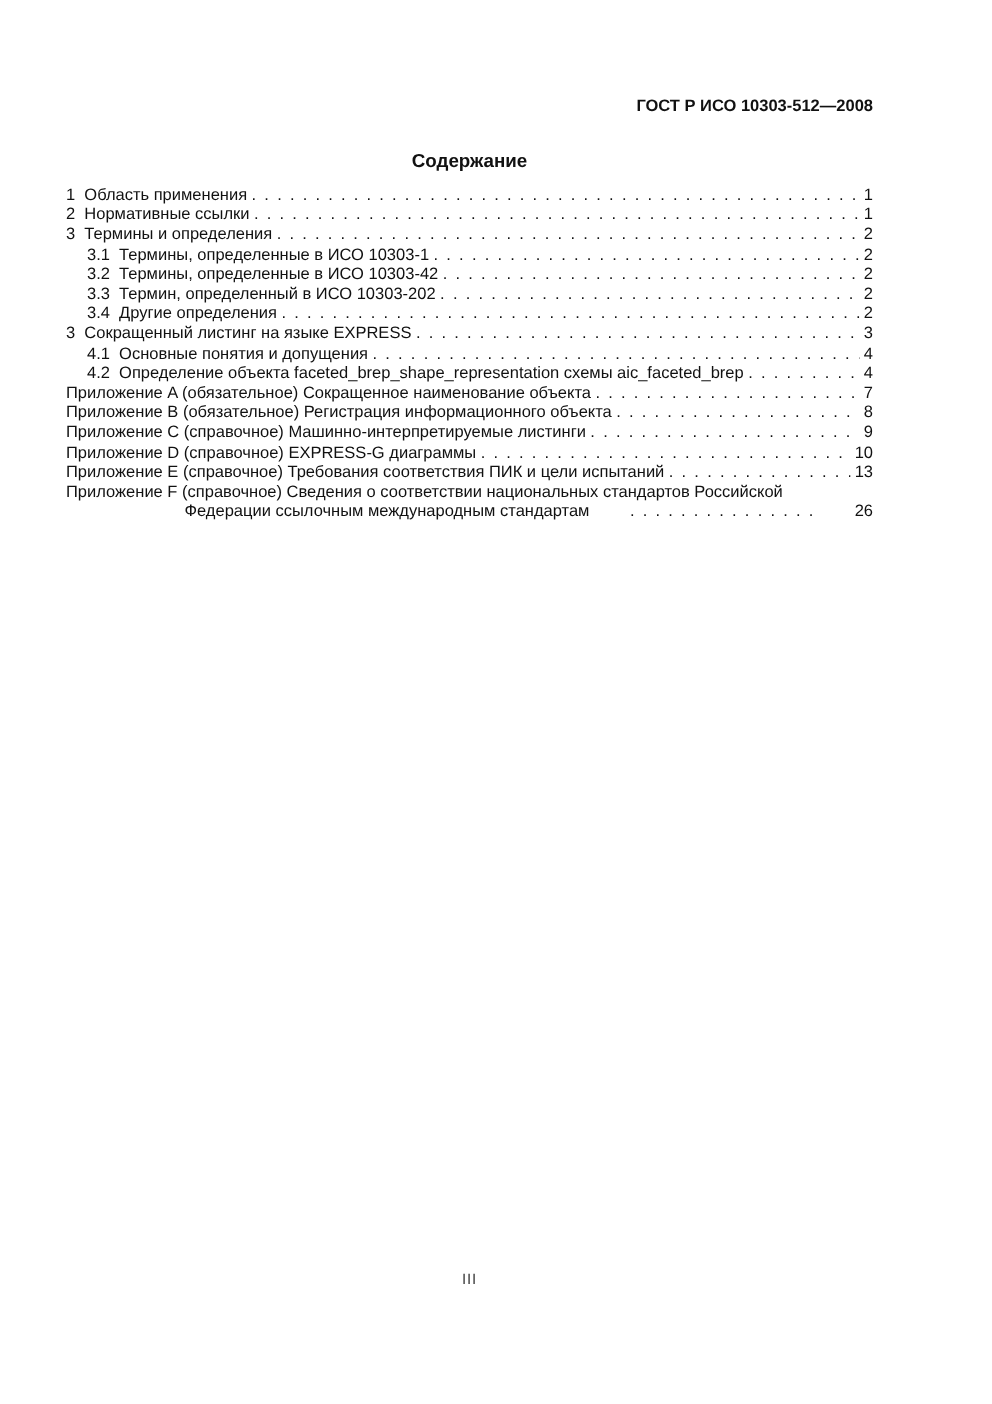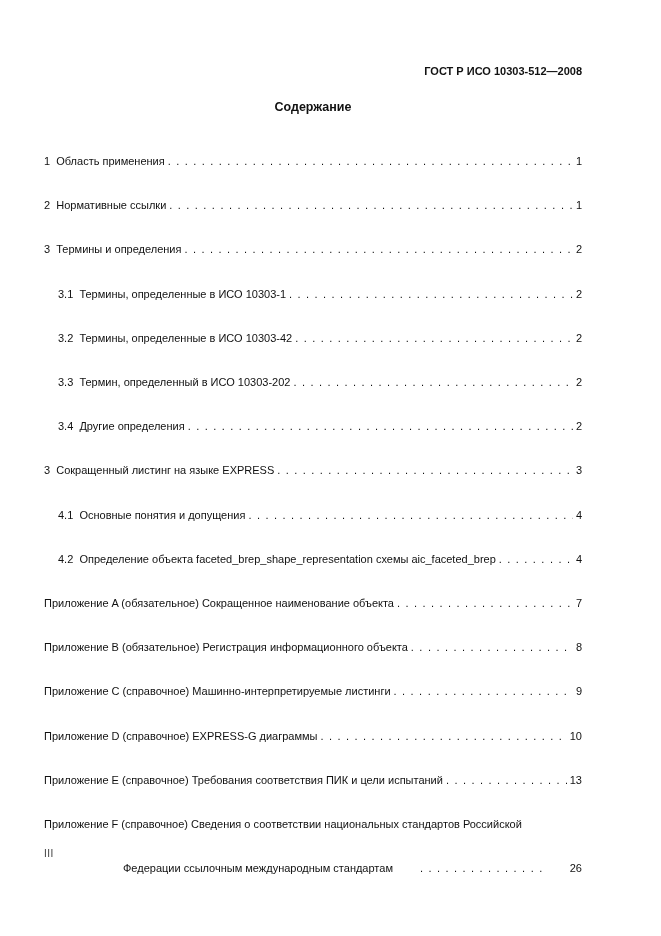--- a/index.html
+++ b/index.html
@@ -46,42 +46,41 @@
   }
   .toc-row {
     display: flex;
     align-items: baseline;
   }
   .toc-row.indent-1 { padding-left: 14px; justify-content: flex-end; }
   .toc-row.indent-2 { padding-left: 79px; gap: 24px; }
   .toc-label {
     white-space: pre;
     flex: 0 0 auto;
-    margin-top: 31px;
   }
   .leader {
     flex: 1 1 0;
     min-width: 0;
     overflow: hidden;
     white-space: nowrap;
     letter-spacing: 1.2px;
     padding-left: 3px;
   }
   .toc-page {
     flex: 0 0 auto;
     white-space: nowrap;
     padding-left: 3px;
     text-align: right;
   }
   .footer {
     position: absolute;
     top: 848px;
     left: 44px;
     right: 79px;
-    text-align: left;
+    text-align: center;
     font-size: 10px;
     color: #3c3c3c;
     letter-spacing: 0.5px;
   }
 </style>
 </head>
 <body>
 
 <div class="page">
   <div class="header">

